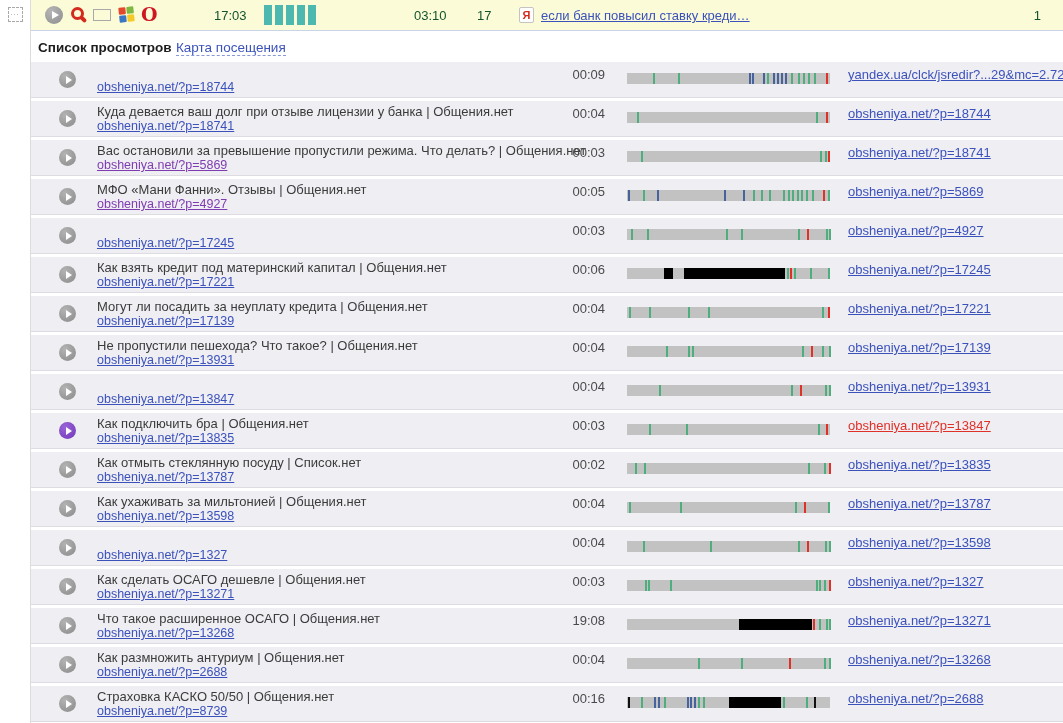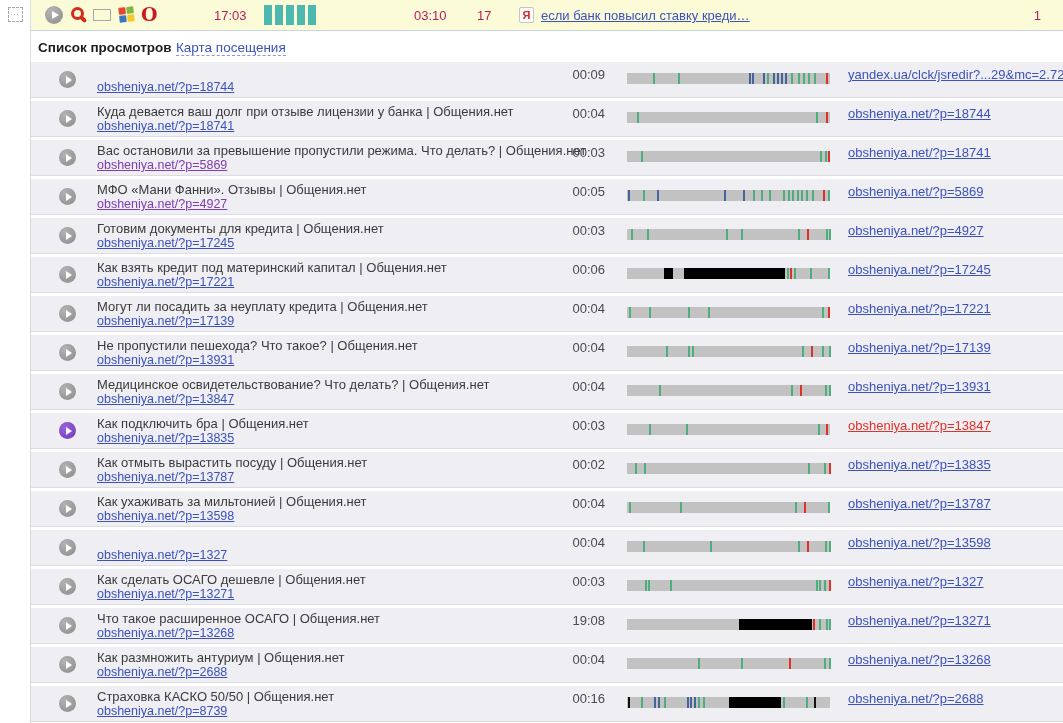--- a/index.html
+++ b/index.html
@@ -26,21 +26,21 @@
   .tb-zoom::after { content:''; position:absolute; width:8px; height:4px; background:#d42a1e;
     transform:rotate(45deg); bottom:-4px; right:-6px; border-radius:2px; }
   .tb-flag { left:62px; top:9px; width:18px; height:12px; border:1px solid #a9a9a9; }
   .tb-flag .half { height:5px; }
   .tb-win { left:88px; top:7px; width:15px; height:15px; transform:rotate(-6deg);
     display:grid; grid-template-columns:7px 7px; grid-gap:1px; }
   .tb-win i { display:block; height:7px; border-radius:1px; }
   .tb-opera { left:110px; top:3px; font-size:19px; font-weight:bold; color:#cf1722;
     font-family:"DejaVu Serif", serif; }
   .tb-time1 { left:183px; top:8px; }
-  .tb-num { color:#be185d; font-size:13px; }
+  .tb-num { color:#14532d; font-size:13px; }
   .tb-bars { left:233px; top:5px; display:flex; gap:3px; }
   .tb-bars i { display:block; width:8px; height:20px; background:#4cb8b0; }
   .tb-time2 { left:383px; top:8px; }
   .tb-count { left:446px; top:8px; }
   .tb-favicon { left:488px; top:7px; width:15px; height:16px; background:#fff;
     border:1px solid #c4c4c4; color:#d42a1e; font-weight:bold; font-size:11px;
     text-align:center; line-height:14px; border-radius:2px; }
   .tb-link { left:510px; top:8px; font-size:13px; color:#3b52bb; text-decoration:underline;
     white-space:nowrap; max-width:470px; overflow:hidden; }
   .tb-page { right:22px; top:8px; }
@@ -203,21 +203,20 @@
           <span class="tick r" style="left: 96.5%;"></span>
           <span class="tick g" style="left: 99%;"></span>
         </div>
     <a class="ref">obsheniya.net/?p=5869</a>
   </div>
 
   <div class="row">
     <span class="play">
           <span class="tri"></span>
         </span>
-    <div class="title">Готовим документы для кредита | Общения.нет</div>
     <a class="url">obsheniya.net/?p=17245</a>
     <div class="dur">00:03</div>
     <div class="bar">
           <span class="tick g" style="left: 2%;"></span>
           <span class="tick g" style="left: 10%;"></span>
           <span class="tick g" style="left: 49%;"></span>
           <span class="tick g" style="left: 56%;"></span>
           <span class="tick g" style="left: 84%;"></span>
           <span class="tick r" style="left: 88.5%;"></span>
           <span class="tick g" style="left: 98%;"></span>
@@ -279,21 +278,20 @@
           <span class="tick g" style="left: 96%;"></span>
           <span class="tick g" style="left: 99.5%;"></span>
         </div>
     <a class="ref">obsheniya.net/?p=17139</a>
   </div>
 
   <div class="row">
     <span class="play">
           <span class="tri"></span>
         </span>
-    <div class="title">Медицинское освидетельствование? Что делать? | Общения.нет</div>
     <a class="url">obsheniya.net/?p=13847</a>
     <div class="dur">00:04</div>
     <div class="bar">
           <span class="tick g" style="left: 16%;"></span>
           <span class="tick g" style="left: 81%;"></span>
           <span class="tick r" style="left: 85%;"></span>
           <span class="tick g" style="left: 97.5%;"></span>
           <span class="tick g" style="left: 99.5%;"></span>
         </div>
     <a class="ref">obsheniya.net/?p=13931</a>
@@ -312,21 +310,21 @@
           <span class="tick g" style="left: 94%;"></span>
           <span class="tick r" style="left: 98%;"></span>
         </div>
     <a class="ref red">obsheniya.net/?p=13847</a>
   </div>
 
   <div class="row">
     <span class="play">
           <span class="tri"></span>
         </span>
-    <div class="title">Как отмыть вырастить посуду | Общения.нет</div>
+    <div class="title">Как отмыть стеклянную посуду | Список.нет</div>
     <a class="url">obsheniya.net/?p=13787</a>
     <div class="dur">00:02</div>
     <div class="bar">
           <span class="tick g" style="left: 4%;"></span>
           <span class="tick g" style="left: 8.5%;"></span>
           <span class="tick g" style="left: 89%;"></span>
           <span class="tick g" style="left: 97%;"></span>
           <span class="tick r" style="left: 99.5%;"></span>
         </div>
     <a class="ref">obsheniya.net/?p=13835</a>

